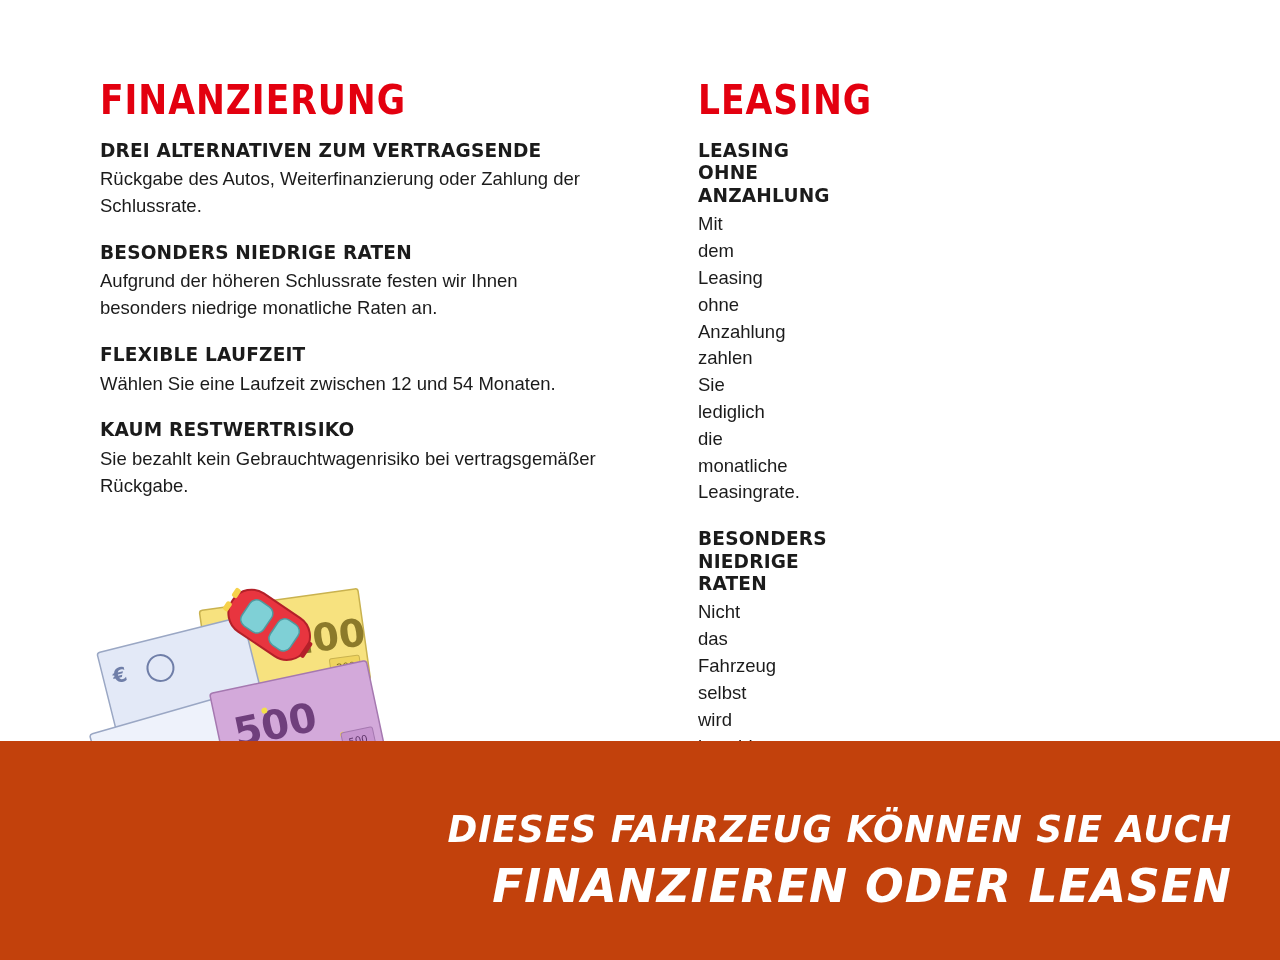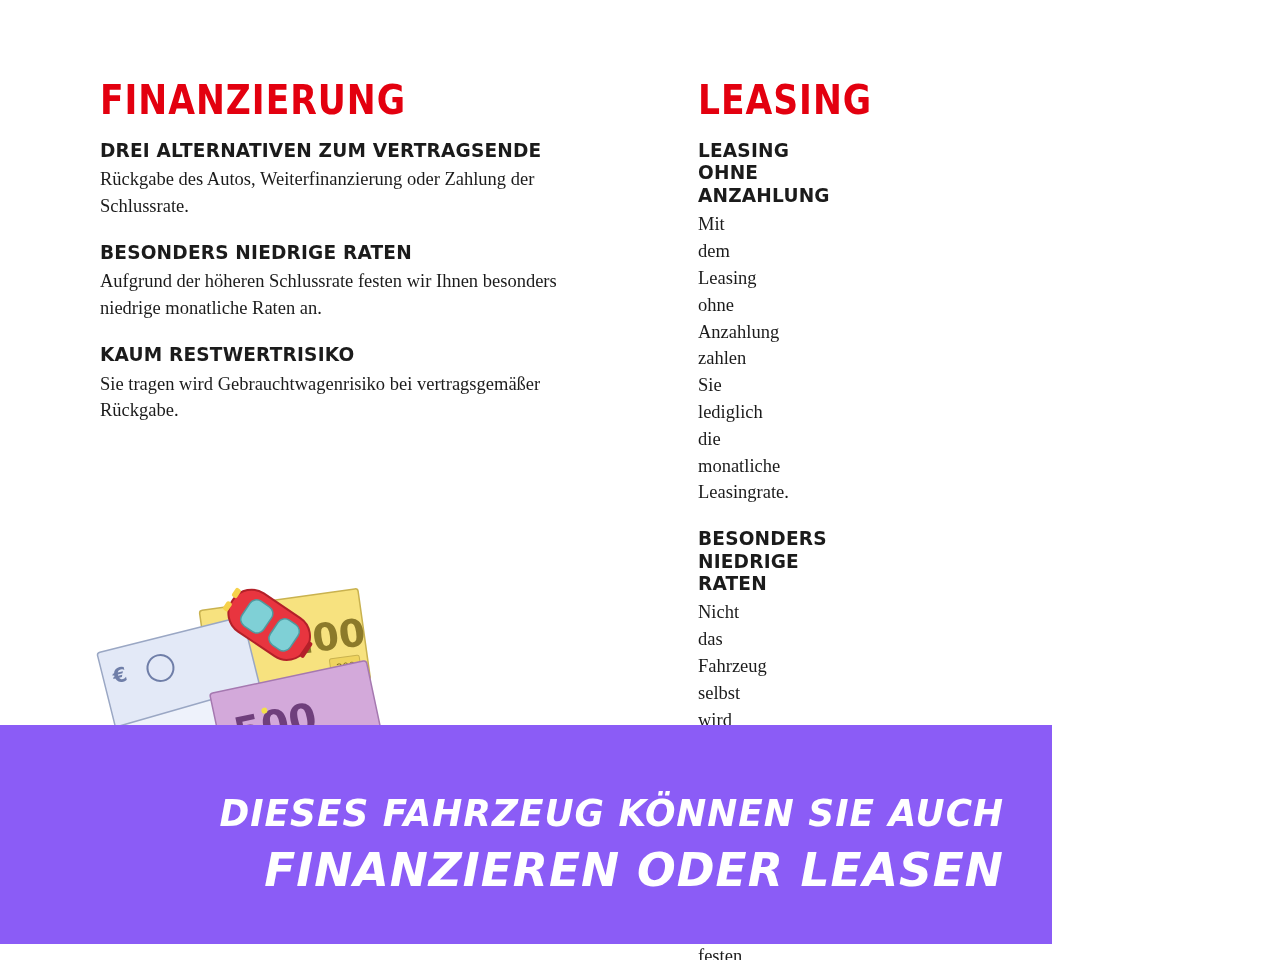--- a/index.html
+++ b/index.html
@@ -71,44 +71,44 @@
     font-weight: bold;
     font-size: 19.5px;
     letter-spacing: 0.2px;
     margin: 0 0 4px 0;
     line-height: 1.15;
     transform: scaleX(0.95);
     transform-origin: left center;
   }
   .block-body {
     color: #1b1b1b;
-    font-family: Liberation Serif, serif;
+    font-family: Liberation Sans, sans-serif;
     font-size: 18.5px;
     line-height: 1.45;
     margin: 0;
     max-width: 520px;
   }
 
   
   .illustration {
     position: absolute;
     left: 88px;
     top: 565px;
     width: 340px;
     height: 250px;
   }
 
   
   .banner {
     position: absolute;
     left: 0;
-    bottom: 16px;
-    width: 1052px;
+    bottom: 0;
+    width: 1280px;
     height: 219px;
-    background: #8b5cf6;
+    background: #c2410c;
   }
   .banner-inner {
     position: absolute;
     right: 48px;
     top: 70px;
     text-align: right;
     width: 1000px;
   }
   .banner-line1 {
     color: #ffffff;
@@ -148,24 +148,28 @@
       <div class="block">
         <h2 class="block-head">DREI ALTERNATIVEN ZUM VERTRAGSENDE</h2>
         <p class="block-body">Rückgabe des Autos, Weiterfinanzierung oder Zahlung der Schlussrate.</p>
       </div>
 
       <div class="block">
         <h2 class="block-head">BESONDERS NIEDRIGE RATEN</h2>
         <p class="block-body">Aufgrund der höheren Schlussrate festen wir Ihnen besonders niedrige monatliche Raten an.</p>
       </div>
 
+      <div class="block">
+        <h2 class="block-head">FLEXIBLE LAUFZEIT</h2>
+        <p class="block-body">Wählen Sie eine Laufzeit zwischen 12 und 54 Monaten.</p>
+      </div>
 
       <div class="block">
         <h2 class="block-head">KAUM RESTWERTRISIKO</h2>
-        <p class="block-body">Sie tragen wird Gebrauchtwagenrisiko bei vertragsgemäßer Rückgabe.</p>
+        <p class="block-body">Sie bezahlt kein Gebrauchtwagenrisiko bei vertragsgemäßer Rückgabe.</p>
       </div>
     </div>
 
     <div class="col right">
       <h1 class="col-title">LEASING</h1>
 
       <div class="block">
         <h2 class="block-head">LEASING OHNE ANZAHLUNG</h2>
         <p class="block-body">Mit dem Leasing ohne Anzahlung zahlen Sie lediglich die monatliche Leasingrate.</p>
       </div>

